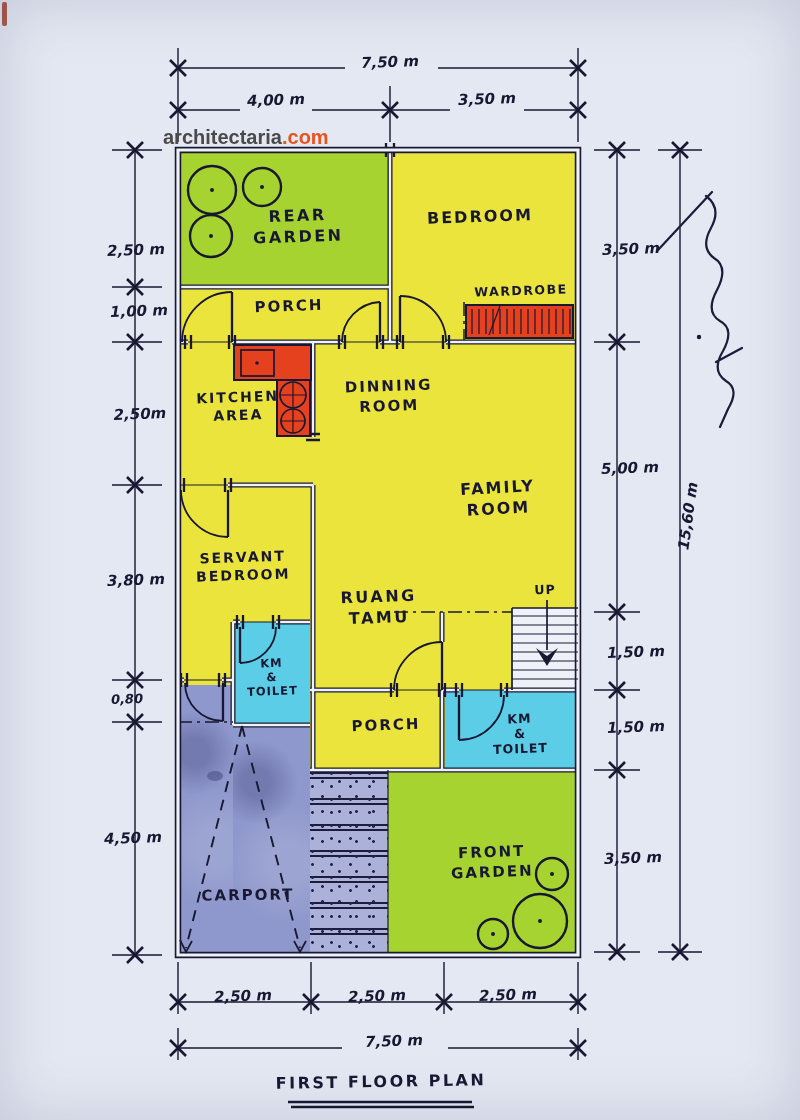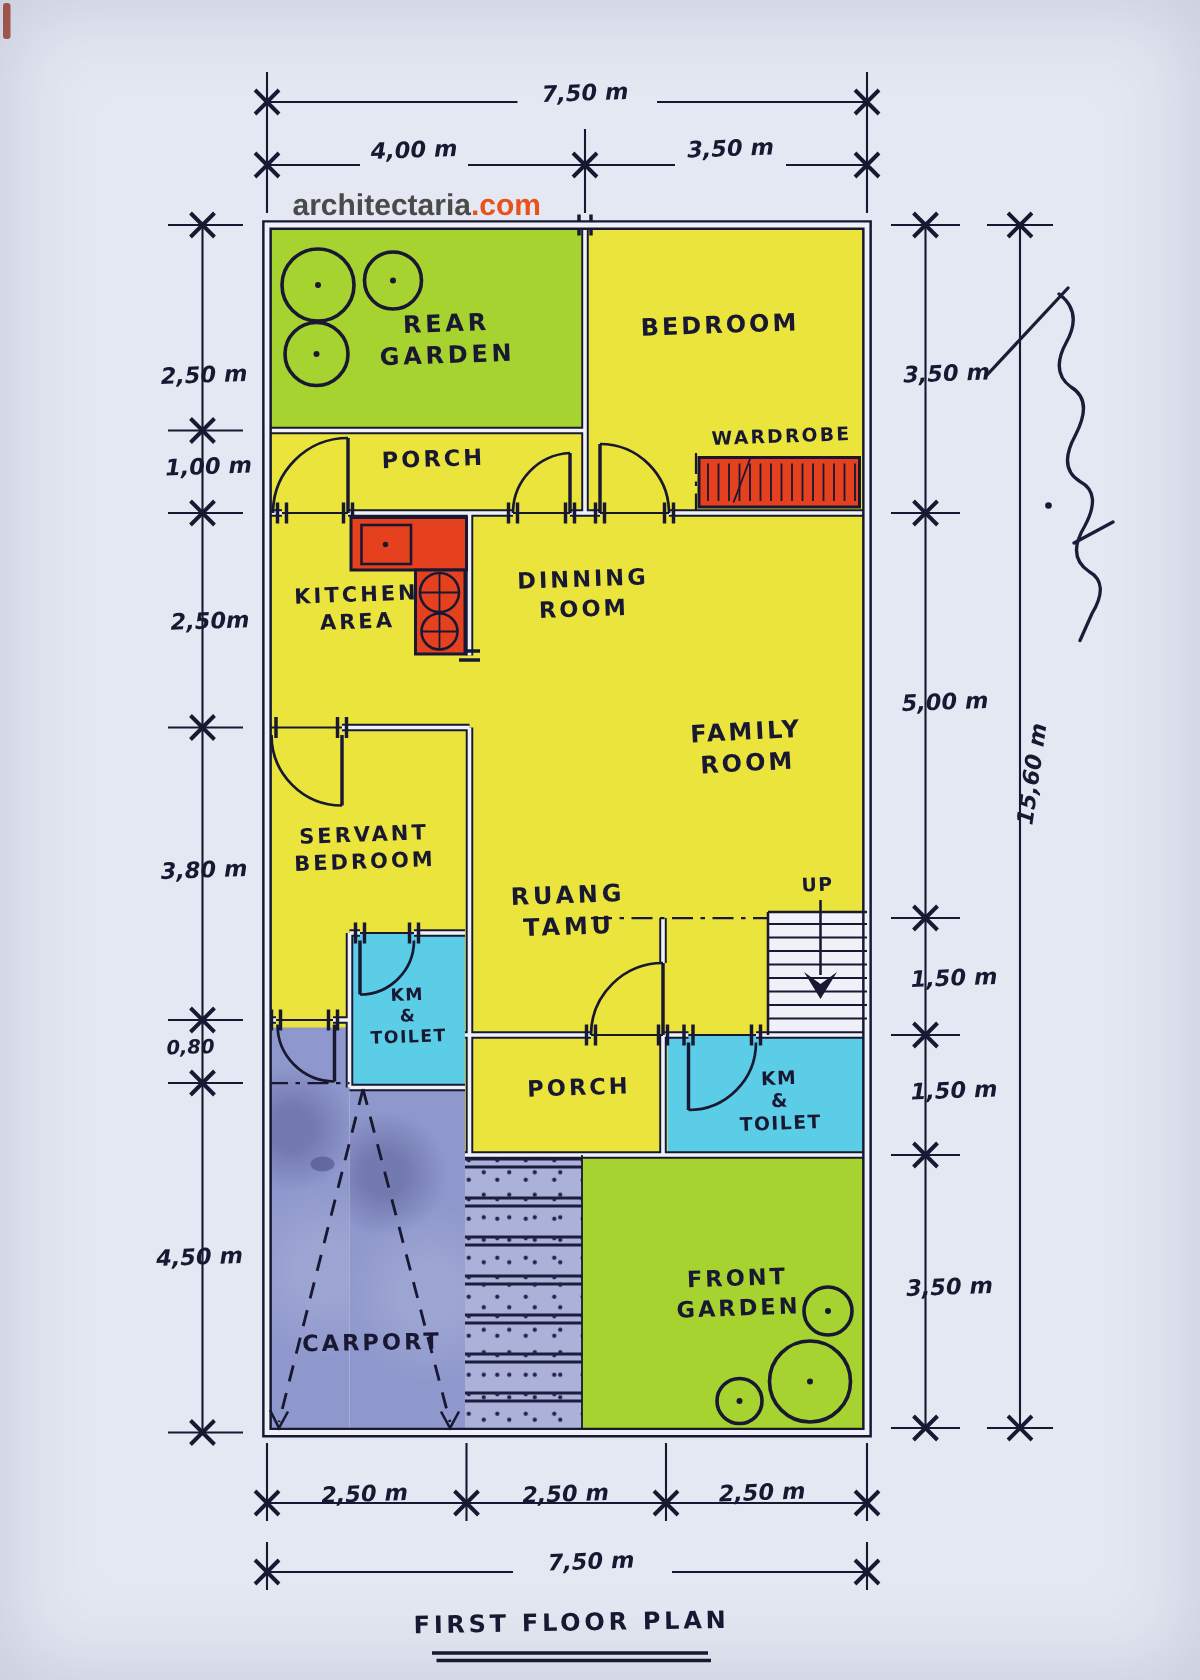--- a/index.html
+++ b/index.html
@@ -44,21 +44,21 @@
   
   .lbl{position:absolute;z-index:10;transform:translateX(-50%) rotate(-2deg);
     text-align:center;font-weight:700;color:var(--c-ink,#181832);
     letter-spacing:2px;line-height:1.3;white-space:nowrap;}
   .lbl span{display:block;}
   .dim{position:absolute;z-index:10;transform:translate(-50%,-50%) rotate(-2deg);
     font:italic 700 15px "DejaVu Sans",sans-serif;color:var(--c-ink,#181832);white-space:nowrap;}
   .dim.small{font-size:13px;}
   .dim.vert{transform:translate(-50%,-50%) rotate(-82deg);}
   .watermark{position:absolute;left:163px;top:126px;z-index:11;
-    font:700 20px "Liberation Sans",sans-serif;color:var(--c-watermark_gray,#4a4a4a);letter-spacing:0;margin-left:32px;}
+    font:700 20px "Liberation Sans",sans-serif;color:var(--c-watermark_gray,#4a4a4a);letter-spacing:0;}
   .watermark .com{color:var(--c-watermark_orange,#e8531d);}
   .title{position:absolute;left:381px;top:1072px;z-index:11;transform:translateX(-50%) rotate(-1deg);
     font:700 16px "DejaVu Sans",sans-serif;letter-spacing:2.5px;color:var(--c-ink,#181832);white-space:nowrap;}
   .artifact{position:absolute;left:2px;top:2px;width:5px;height:24px;background:#8c2a18;opacity:.75;border-radius:2px;z-index:2;}
 </style>
 </head>
 <body>
 
 <div class="canvas">
 

